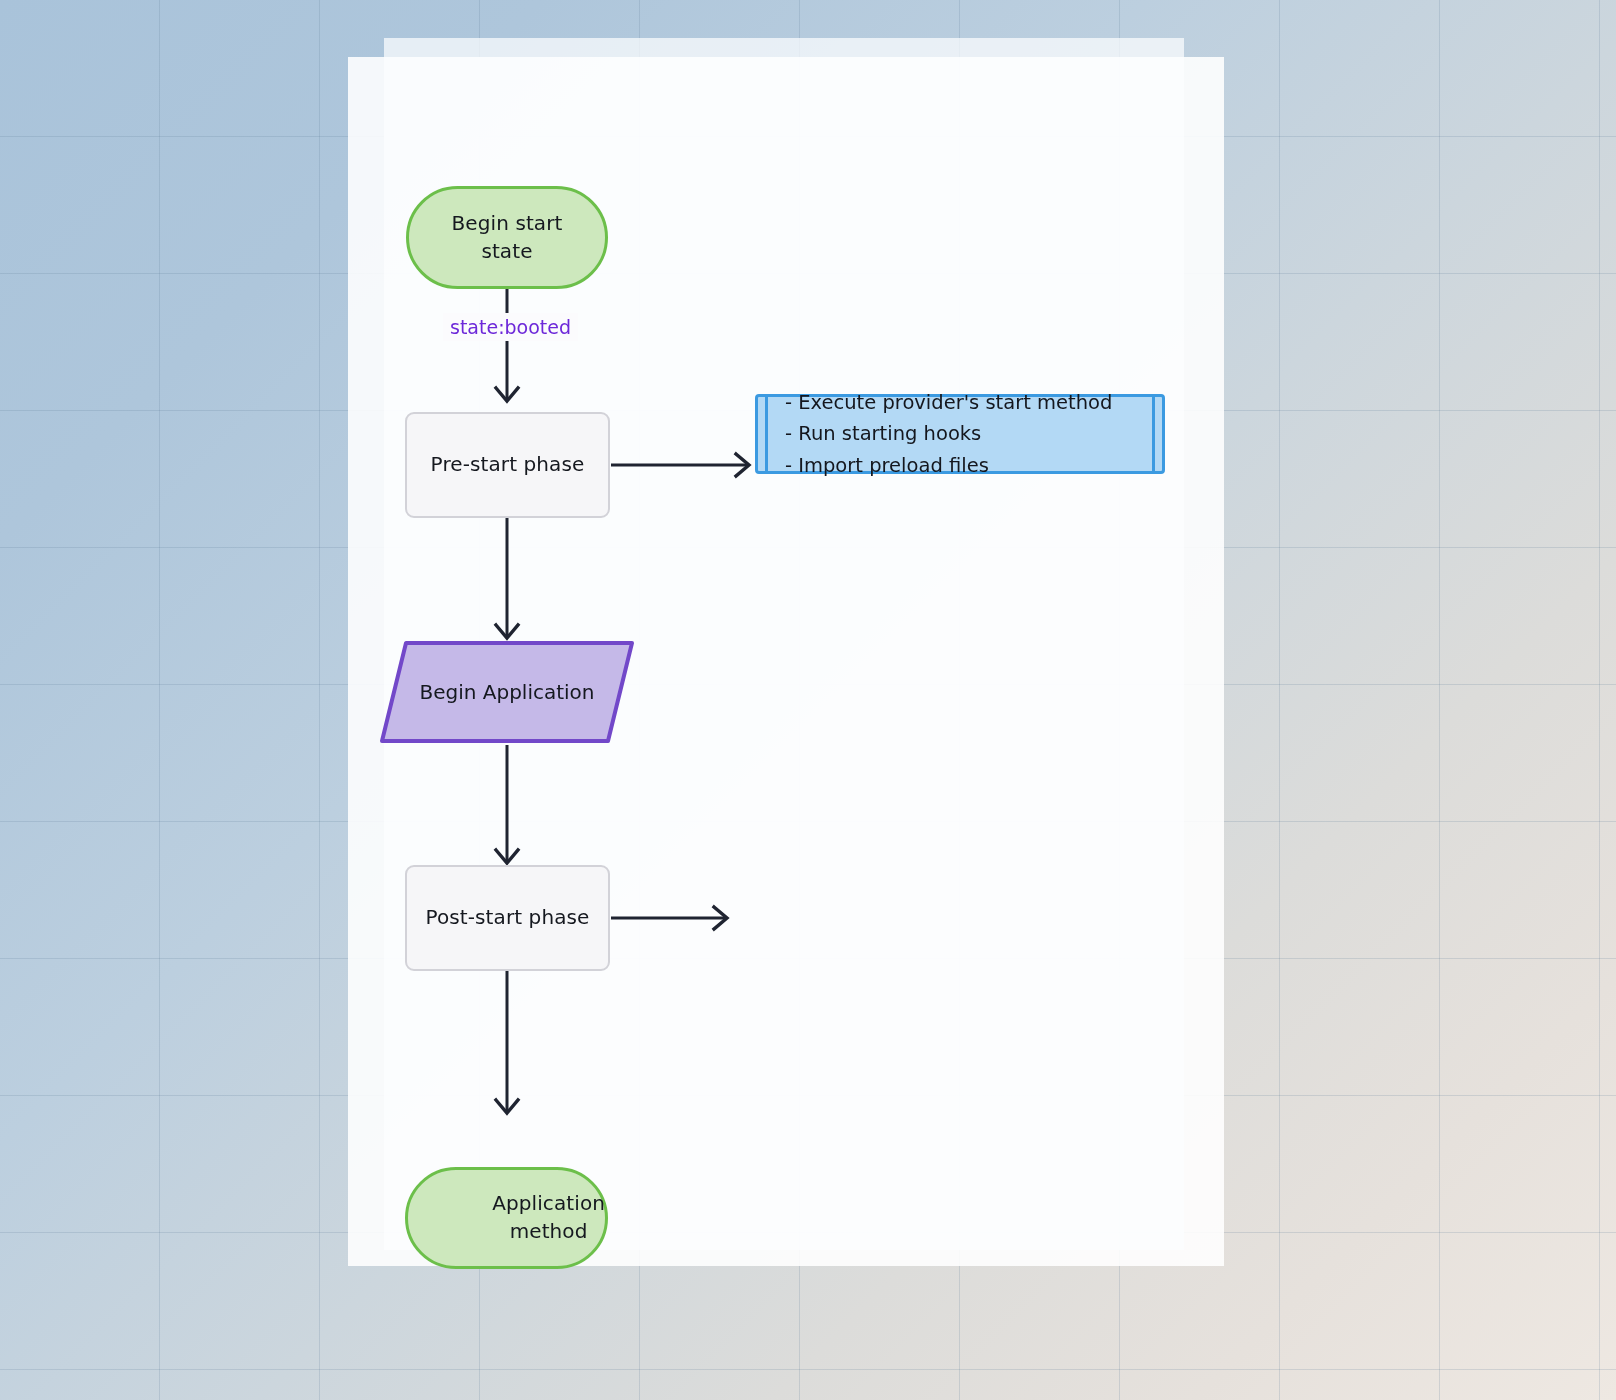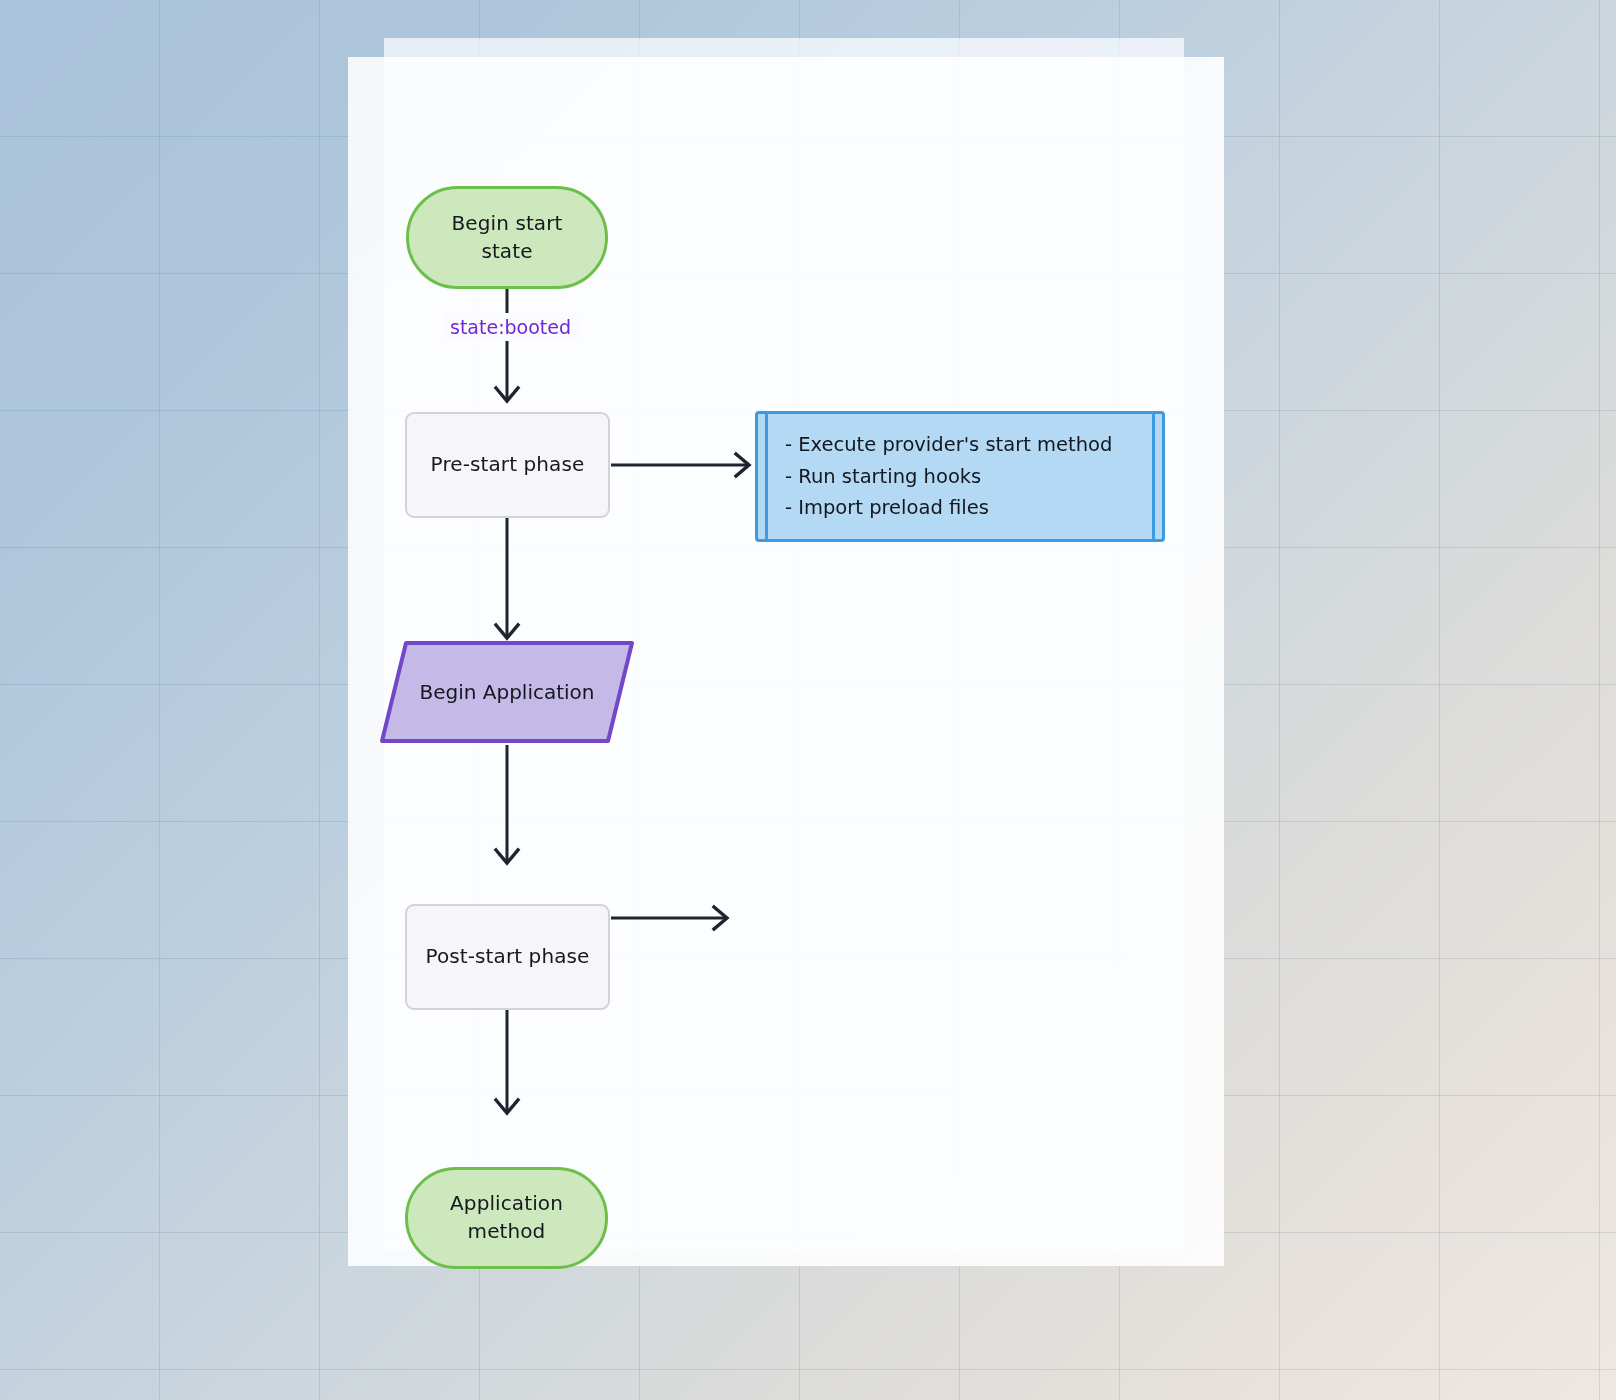--- a/index.html
+++ b/index.html
@@ -216,39 +216,39 @@
         <span>state</span>
       </span>
     </div>
 
     <div class="edge-label" style="left:443px; top:313px;">state:booted</div>
 
     <div class="node node-process" style="left:405px; top:412px; width:205px; height:106px;">
       <span>Pre-start phase</span>
     </div>
 
-    <div class="note" style="left:755px; top:411px; width:410px; height:131px;align-items:center;">
+    <div class="note" style="left:755px; top:394px; width:410px; height:80px;align-items:center;">
       <div class="note-lines">- Execute provider's start method
 - Run starting hooks
 - Import preload files</div>
     </div>
 
     <div class="node-parallelogram-wrap" style="left:378px; top:639px; width:258px; height:106px;">
       <svg width="258" height="106" viewBox="0 0 258 106" xmlns="http://www.w3.org/2000/svg">
         <path d="M 28 4 L 254 4 L 230 102 L 4 102 Z" fill="#c5b9e8" stroke="#7248c9" stroke-width="4" stroke-linejoin="round"></path>
       </svg>
       <div class="node-parallelogram-label">Begin Application</div>
     </div>
 
-    <div class="node node-process" style="left:405px; top:904px; width:205px; height:106px;">
+    <div class="node node-process" style="left:405px; top:865px; width:205px; height:106px;">
       <span>Post-start phase</span>
     </div>
 
 
-    <div class="node node-terminal" style="left:405px; top:1119px; width:203px; height:102px;">
+    <div class="node node-terminal" style="left:405px; top:1119px; width:203px; height:102px;justify-content:flex-end;">
       <span>
         <span>Application</span><br>
         <span>method</span>
       </span>
     </div>
 
   </div>
 </div>
 
 </body></html>

